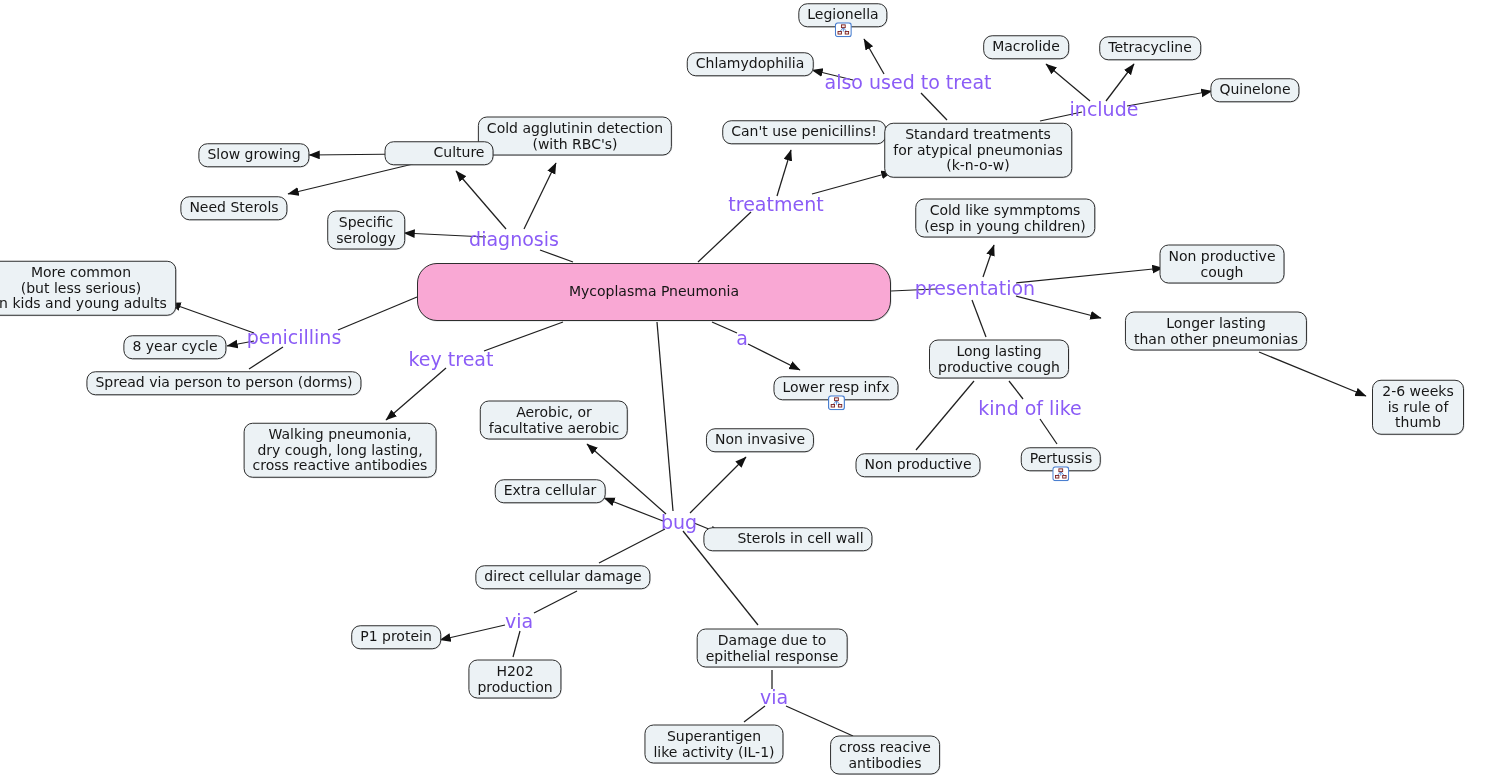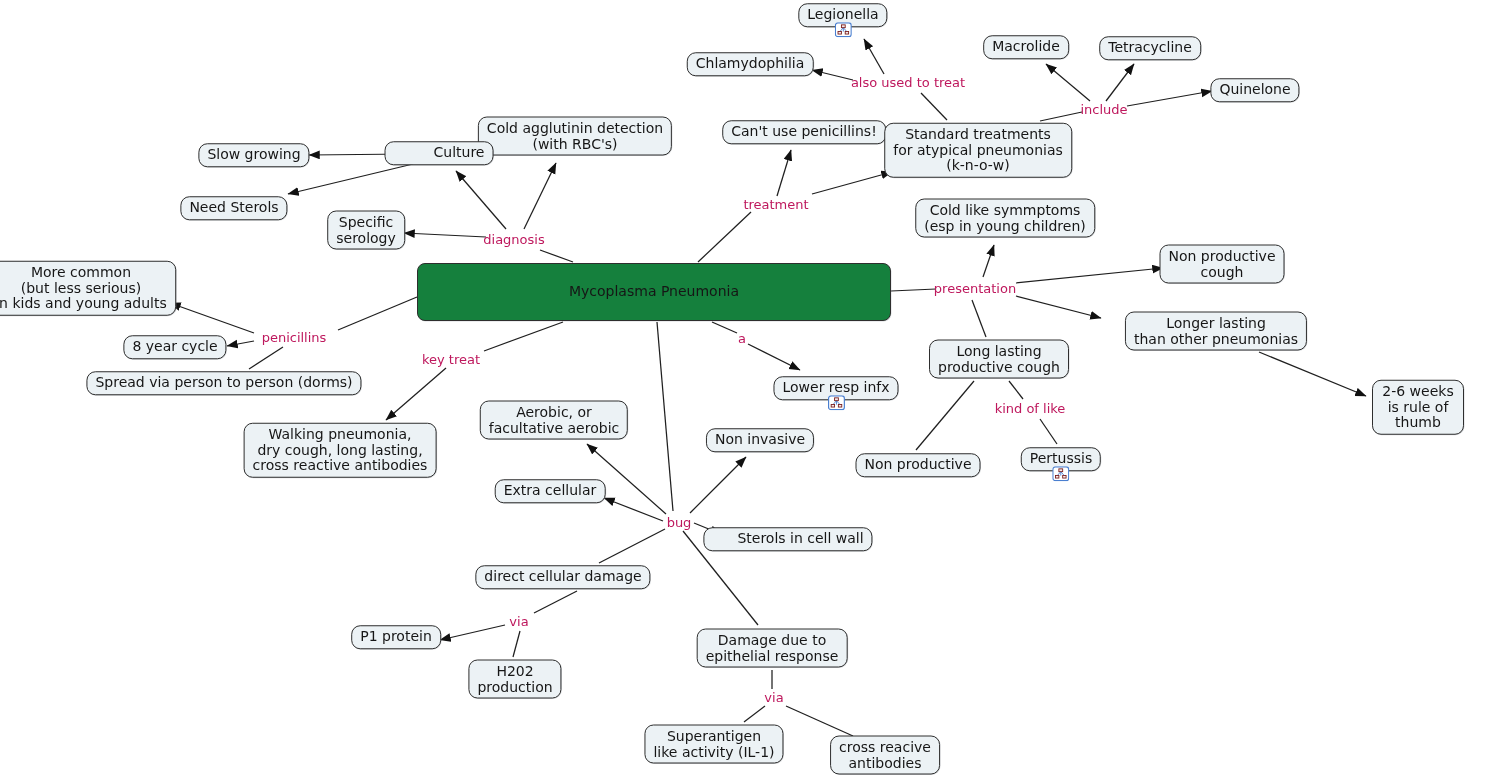--- a/index.html
+++ b/index.html
@@ -6,25 +6,25 @@
   #page-root{position:relative;width:1510px;height:779px;background:#ffffff;overflow:hidden;
              font-family:"DejaVu Sans","Liberation Sans",sans-serif;}
   #edge-svg{position:absolute;left:0;top:0;width:1510px;height:779px;}
   #edge-svg line{stroke:#1f1f1f;stroke-width:1.25;}
   .node{position:absolute;transform:translate(-50%,-50%);
         background:#ecf2f5;border:1.3px solid #2e2e2e;border-radius:9px;
         padding:3px 8px;font-size:14px;line-height:15.5px;color:#161616;
         text-align:center;white-space:pre-line;
         box-shadow:0.5px 0.5px 0 rgba(120,130,140,0.30);}
   .node.central{width:456px;height:50px;display:flex;align-items:center;justify-content:center;
-        background:#15803d;border-radius:8px;white-space:nowrap;}
+        background:#f9a8d4;border-radius:20px;white-space:nowrap;}
   .node-label{display:block;}
   .central .node-label{display:inline;}
   .link-label{position:absolute;transform:translate(-50%,-50%);
-        font-size:13px;color:#be185d;white-space:nowrap;}
+        font-size:19px;color:#8b5cf6;white-space:nowrap;}
   .submap-icon{position:absolute;left:50%;bottom:-11px;transform:translateX(-50%);
         width:17px;height:15px;line-height:0;}
 </style>
 </head>
 <body>
 
 <div id="page-root">
   <svg id="edge-svg">
       <defs>
         <marker id="arrowhead" markerWidth="10" markerHeight="8" refX="8.6" refY="3.5" orient="auto">

